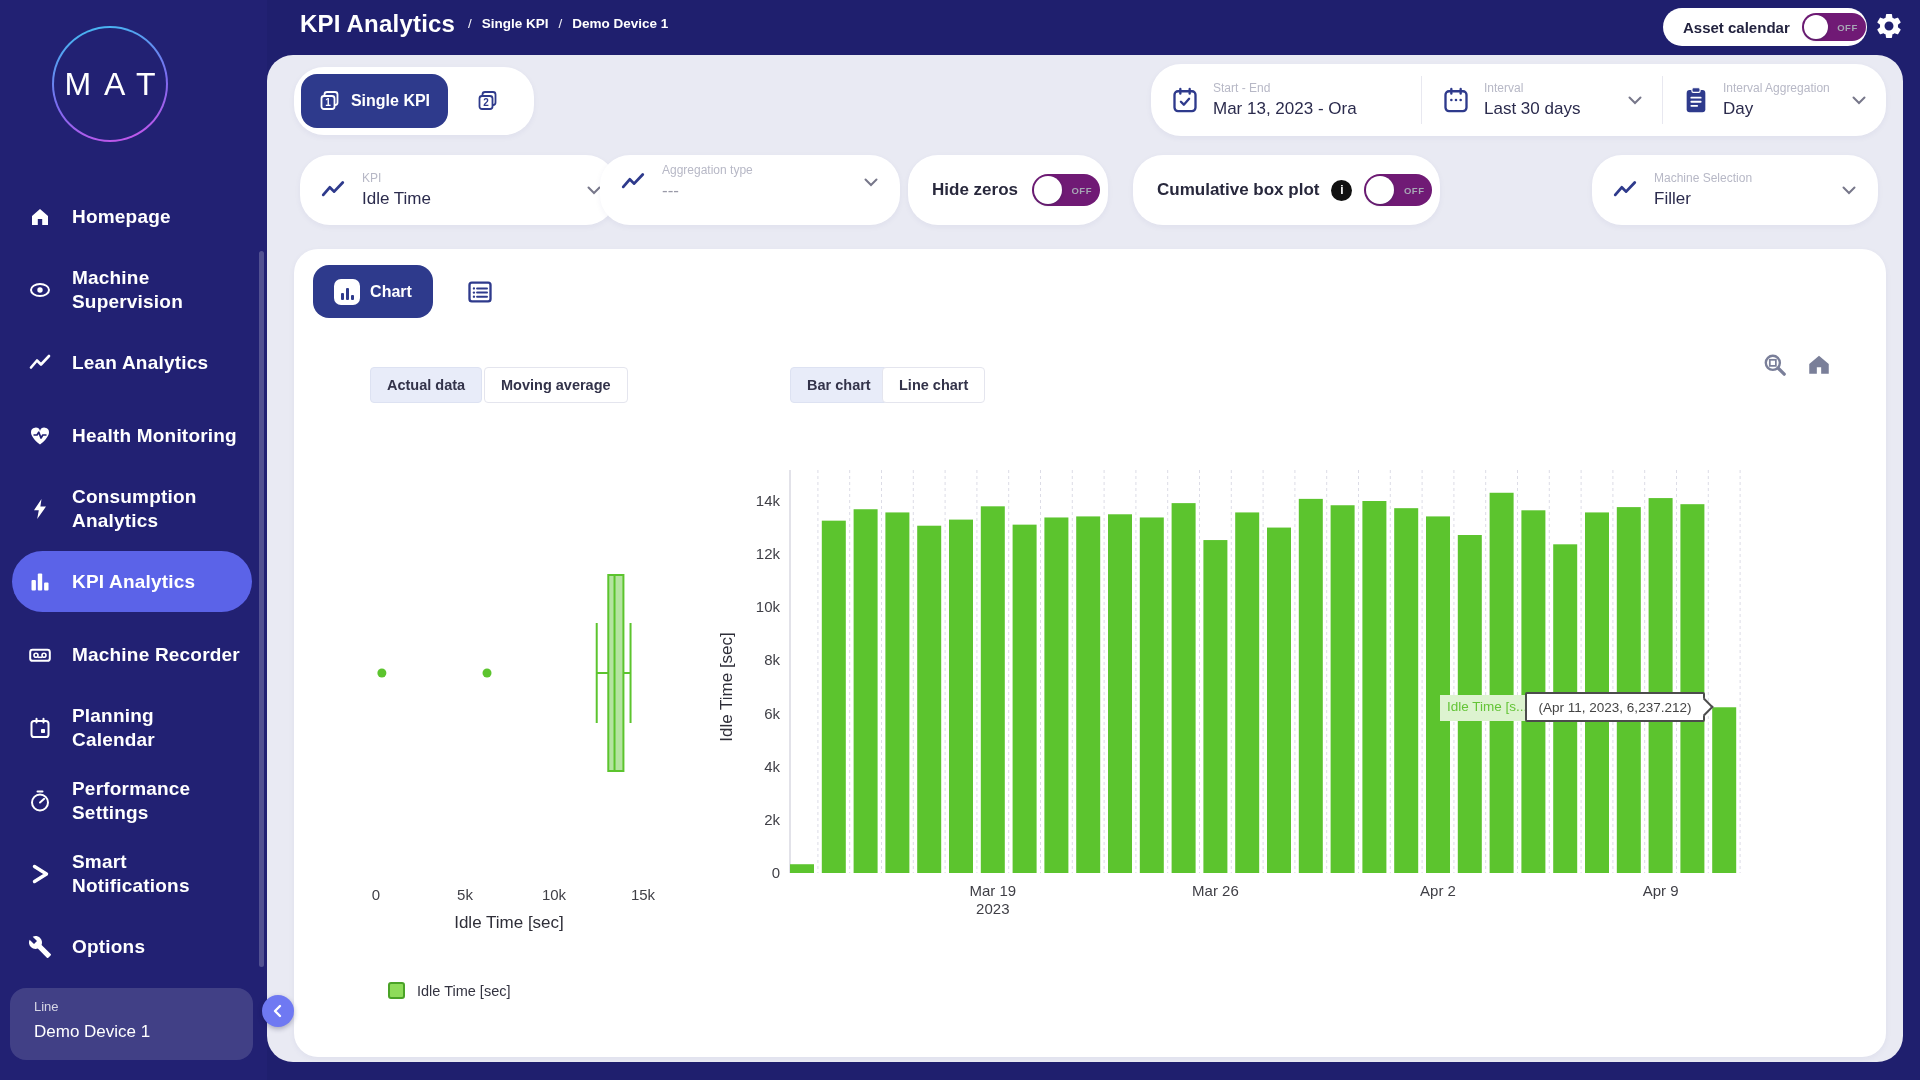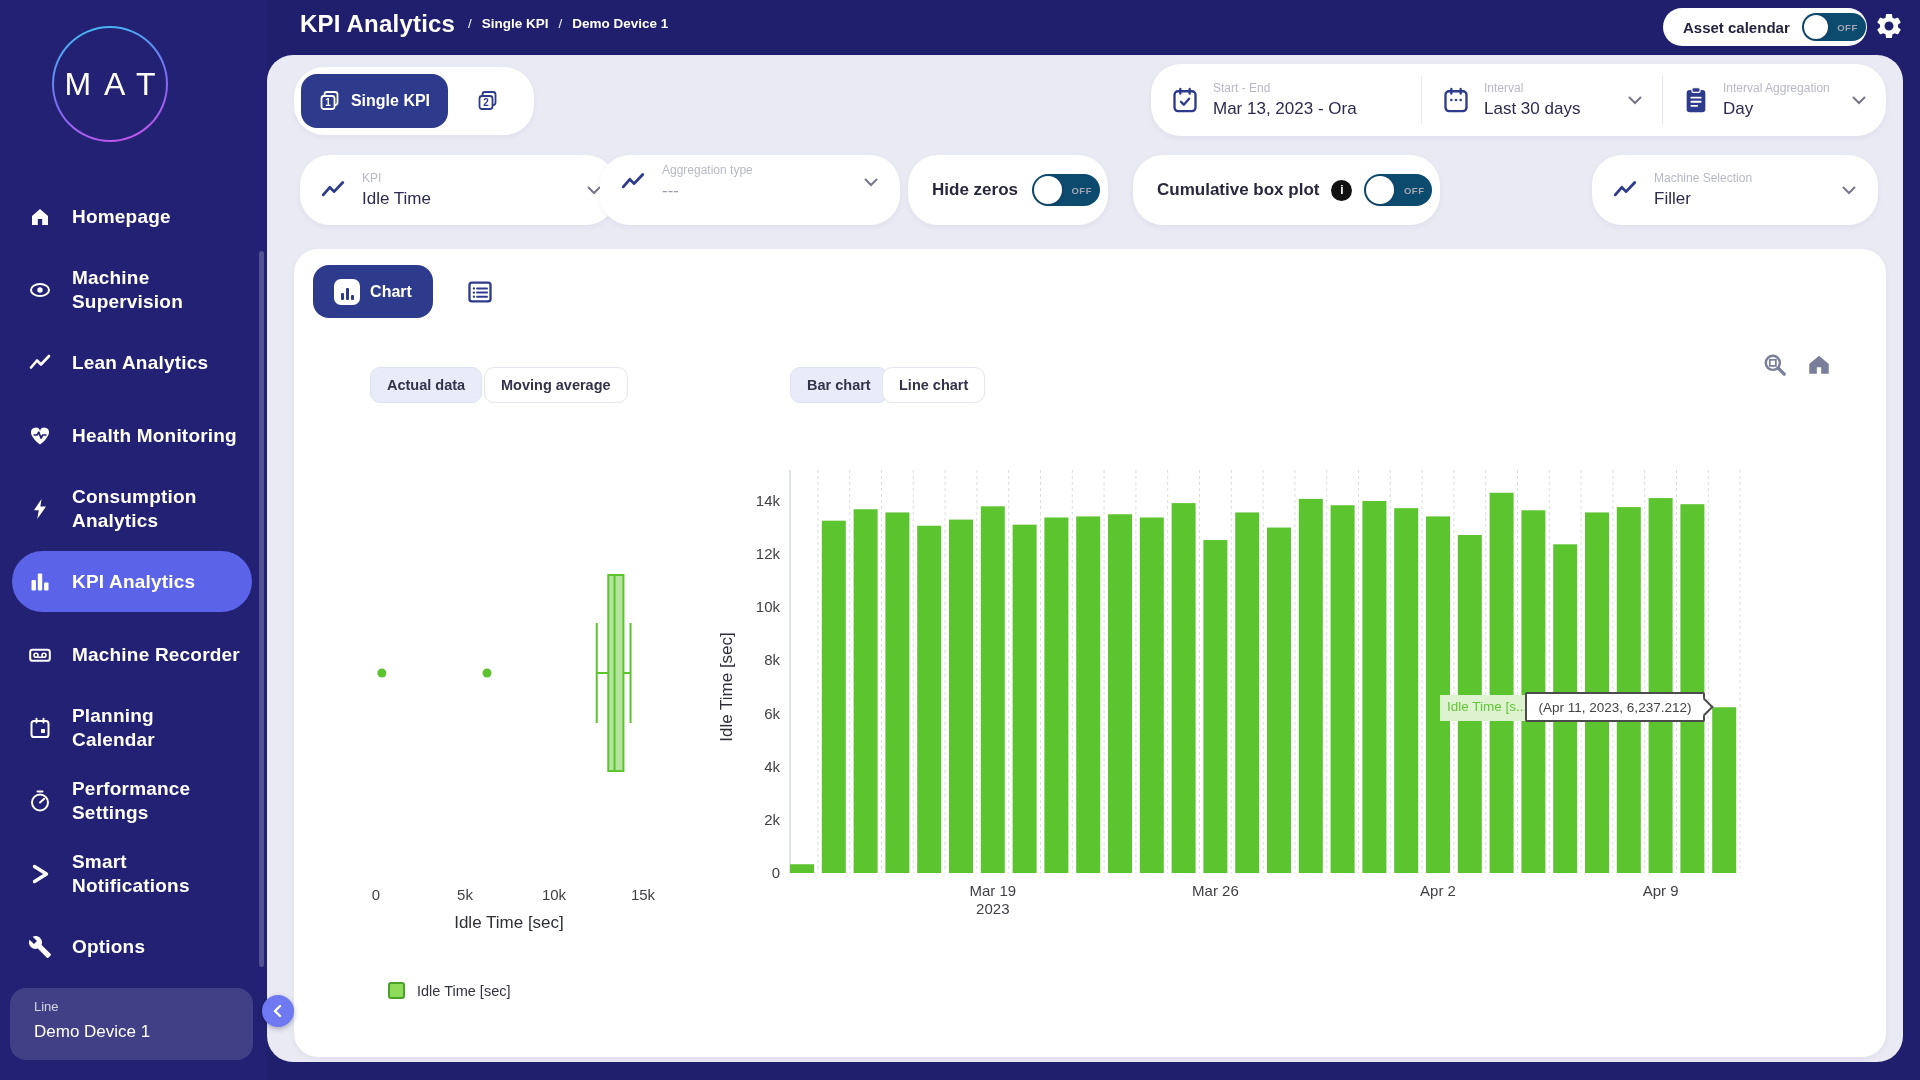--- a/index.html
+++ b/index.html
@@ -13,21 +13,21 @@
   
   .hdr-title { position:absolute; left:300px; top:10px; color:#fff; font-size:24px; font-weight:800; letter-spacing:.2px; }
   .crumbs { position:absolute; left:468px; top:16px; display:flex; gap:10px; color:#fff; font-size:13.5px; font-weight:700; }
   .crumb-sep { opacity:.95; font-weight:400; }
   .asset-pill { position:absolute; left:1663px; top:8px; width:204px; height:38px; background:#fff; border-radius:19px;
                 display:flex; align-items:center; padding:0 8px 0 20px; gap:12px; }
   .asset-pill .lbl { font-size:15px; font-weight:700; color:#23233f; white-space:nowrap; }
   .gear { position:absolute; left:1874px; top:11px; width:30px; height:30px; }
 
   
-  .switch { position:relative; width:64px; height:28px; border-radius:14px; background:#0c4a6e; flex:0 0 auto; }
+  .switch { position:relative; width:64px; height:28px; border-radius:14px; background:#701a75; flex:0 0 auto; }
   .switch .knob { position:absolute; left:2px; top:2px; width:24px; height:24px; border-radius:50%; background:#fff;
                   box-shadow:0 1px 3px rgba(40,40,80,.35); }
   .switch .off { position:absolute; right:8px; top:9px; font-size:9.5px; font-weight:800; color:#a6a6b4; letter-spacing:.5px; }
   .switch.lg { width:68px; height:32px; border-radius:16px; }
   .switch.lg .knob { width:28px; height:28px; }
   .switch.lg .off { top:11px; }
 
   
   .sidebar { position:absolute; left:0; top:0; width:267px; height:1080px; background:#222173; }
   .logo-circle { position:absolute; left:52px; top:26px; width:116px; height:116px; border-radius:50%;
@@ -69,21 +69,21 @@
 
   
   .chart-card { left:294px; top:249px; width:1592px; height:808px; border-radius:24px; }
   .ctab { position:absolute; left:19px; top:16px; width:120px; height:53px; border-radius:16px; background:#2e3a8c;
           display:flex; align-items:center; justify-content:center; gap:10px; color:#fff; font-size:16px; font-weight:800; }
   .ctab-icbox { width:26px; height:26px; background:#fff; border-radius:7px; display:flex; align-items:flex-end;
                 justify-content:center; gap:2px; padding-bottom:5px; }
   .ctab-icbox i { display:block; width:3px; background:#2e3a8c; border-radius:1px; }
   .table-btn { position:absolute; left:172px; top:29px; width:28px; height:28px; }
 
-  .seg-btn { position:absolute; top:118px; height:36px; border-radius:10px; background:#fff; border:1px solid #e4e5ee;
+  .seg-btn { position:absolute; top:118px; height:36px; border-radius:4px; background:#fff; border:1px solid #e4e5ee;
              display:flex; align-items:center; justify-content:center; font-size:14.5px; font-weight:700; color:#33334a; padding:0 16px; }
   .seg-btn.sel { background:#e8ecf9; border-color:#dde2f2; }
 
   .modebar { position:absolute; left:1468px; top:103px; display:flex; gap:18px; }
 
   .legend { position:absolute; left:94px; top:733px; display:flex; align-items:center; gap:12px; }
   .legend .sw { width:17px; height:17px; border-radius:3px; background:#8edc5a; border:2px solid #4aa327; }
   .legend .lt { font-size:14.5px; color:#333340; }
 
   

